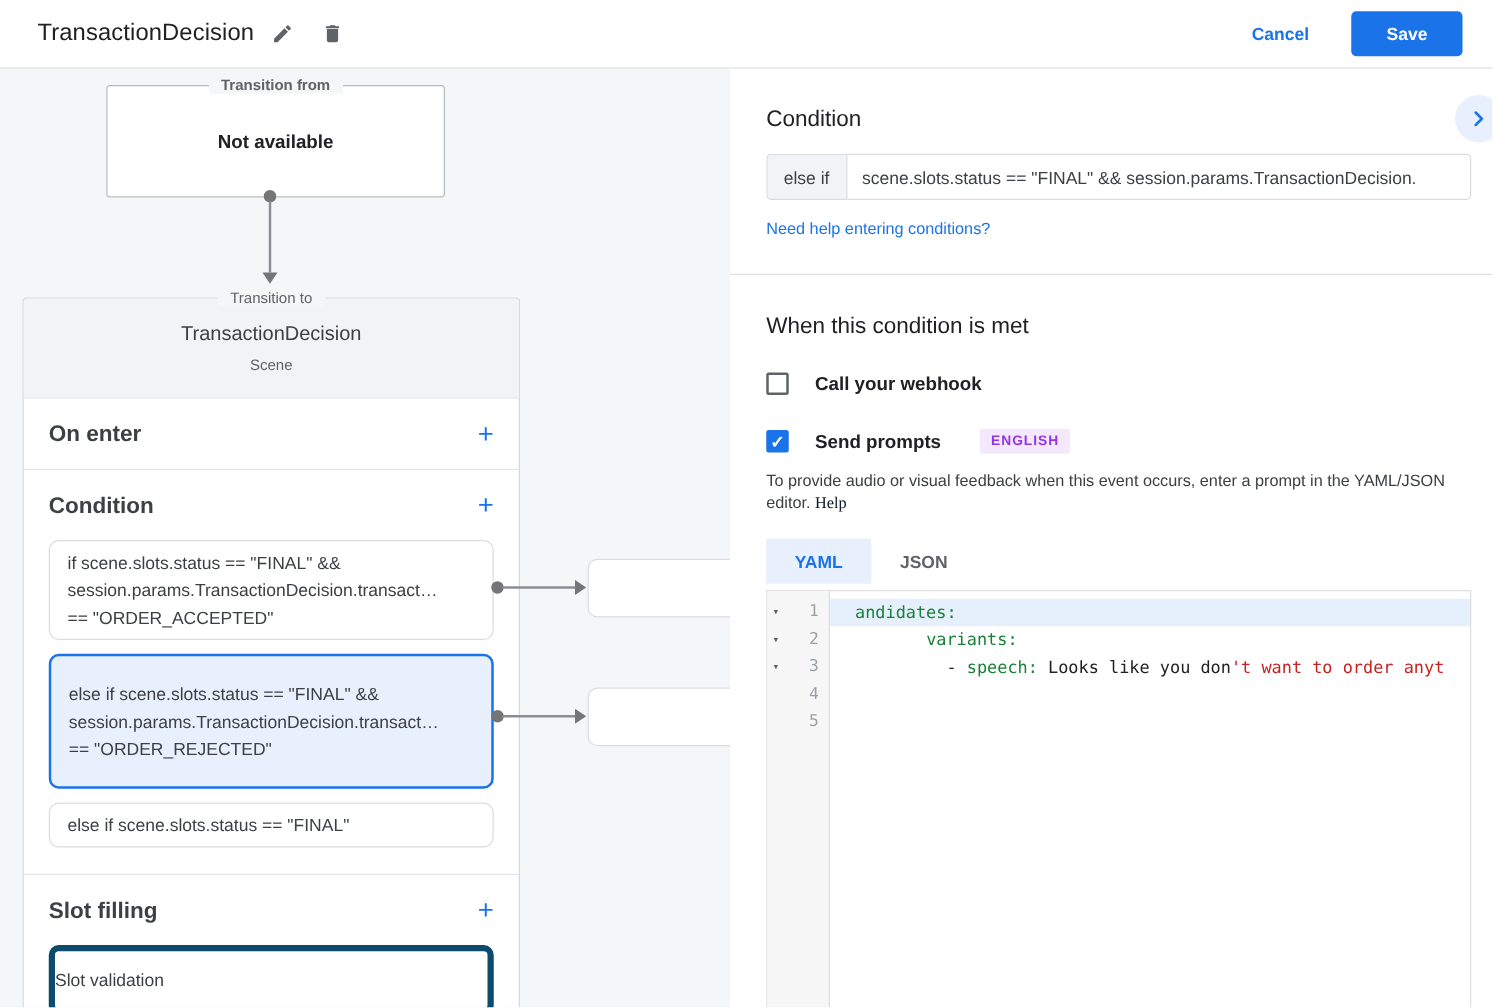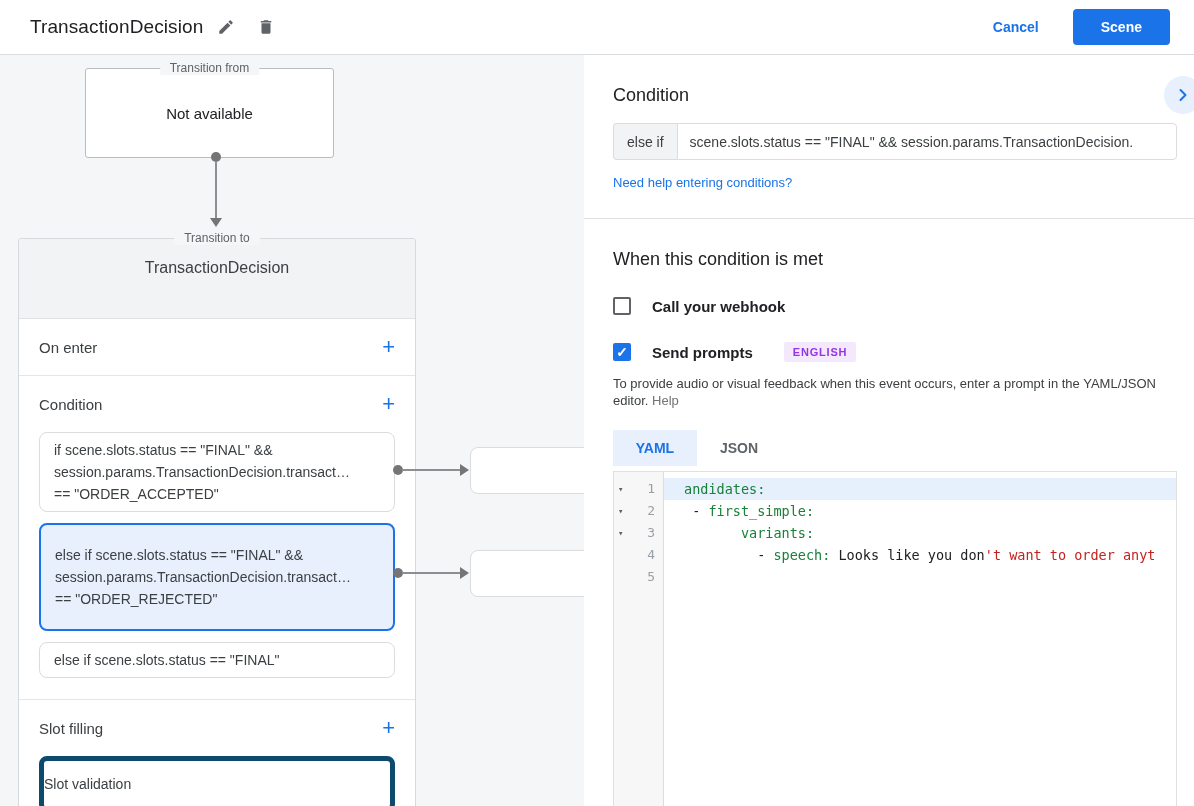--- a/index.html
+++ b/index.html
@@ -21,39 +21,39 @@
 
   
   .content { display:flex; height:751px; }
   .canvas { width:584px; flex:none; position:relative; background:#f5f6f8; overflow:hidden; }
   .panel { flex:1; position:relative; background:#fff; padding:0 17px 0 29px; overflow:hidden; }
 
   
   .fieldset-box { position:absolute; background:#fff; border:1px solid #b9bdc2; border-radius:3px; }
   .legend { position:absolute; top:-8px; left:50%; transform:translateX(-50%);
     background:#f5f6f8; padding:0 10px; font-size:12px; color:#5f6368; white-space:nowrap; }
-  .tf-box { left:85px; top:13px; width:249px; height:90px; }
+  .tf-box { left:85px; top:13px; width:271px; height:90px;font-weight:bold; }
   .tf-body { height:100%; display:flex; align-items:center; justify-content:center;
     font-size:15px; color:#202124; }
 
   .v-dot { position:absolute; width:10px; height:10px; border-radius:50%; background:#757575; }
   .v-line { position:absolute; width:2px; background:#8a8f94; }
   .v-arrowhead { position:absolute; width:0; height:0;
     border-left:6px solid transparent; border-right:6px solid transparent; border-top:9px solid #757575; }
 
   .scene-card { position:absolute; left:18px; top:183px; width:398px; height:660px;
     background:#fff; border:1px solid #d7dadd; border-radius:3px; }
   .scene-card .legend { background:#f5f6f8; }
   .scene-header { background:#f1f3f4; height:80px; text-align:center; padding-top:20px;
     border-bottom:1px solid #e0e2e4; border-radius:3px 3px 0 0; }
   .scene-title { font-size:16px; color:#3c4043; }
   .scene-subtitle { font-size:12px; color:#5f6368; margin-top:8px; }
   .section-row { height:56px; display:flex; align-items:center; justify-content:space-between;
     padding:0 20px; }
-  .section-label { font-size:15px; color:#3c4043; }
+  .section-label { font-size:18px; color:#3c4043;font-weight:bold; }
   .plus-btn { color:#1a73e8; font-size:22px; font-weight:400; background:none; border:none;
     cursor:pointer; line-height:1; font-family:inherit; }
   .sep { border:none; border-top:1px solid #e4e6e8; }
 
   .cond-list { padding:0 20px; }
   .cond-card { border:1px solid #dadce0; border-radius:8px; background:#fff; color:#3c4043;
     font-size:14px; line-height:22px; padding:6px 14px; margin-bottom:11px; cursor:pointer; }
   .cond-card.selected { background:#e8f0fe; border:2px solid #1a73e8; padding:19px 14px; }
   .slot-list { padding:0 20px; }
   .slot-card { border:5px solid #0c4a6e; border-radius:8px; background:#fff; color:#3c4043;
@@ -82,21 +82,21 @@
   .when-h { font-size:18px; font-weight:400; color:#202124; margin-top:30px; }
   .check-row { display:flex; align-items:center; margin-top:27px; }
   .checkbox { width:18px; height:18px; border:2px solid #5f6368; border-radius:2px; flex:none;
     background:#fff; cursor:pointer; }
   .checkbox.checked { background:#1a73e8; border-color:#1a73e8; color:#fff; display:flex;
     align-items:center; justify-content:center; font-size:14px; font-weight:bold; }
   .check-label { margin-left:21px; font-size:15px; font-weight:bold; color:#202124; }
   .lang-badge { margin-left:31px; background:#f4e8fd; color:#9334e6; font-size:11px;
     font-weight:bold; letter-spacing:.8px; padding:4px 9px; border-radius:2px; }
   .helper-text { margin-top:13px; font-size:13px; color:#3c4043; line-height:17px; max-width:560px; }
-  .inline-link { color:#737373; text-decoration:none; }
+  .inline-link { color:#0f172a; text-decoration:none;font-family:Liberation Serif, serif; }
 
   .tabs { display:flex; margin-top:21px; }
   .tab { width:84px; height:36px; display:flex; align-items:center; justify-content:center;
     font-size:14px; font-weight:bold; color:#5f6368; cursor:pointer; }
   .tab.active { background:#e8f0fe; color:#1a73e8; }
 
   .editor { display:flex; margin-top:5px; height:345px; border:1px solid #e0e0e0; background:#fff; }
   .gutter { width:50px; flex:none; background:#f7f7f7; border-right:1px solid #ddd; padding-top:6px; }
   .gutter-line { height:22px; position:relative; text-align:right; padding-right:8px;
     font-family:"DejaVu Sans Mono", monospace; font-size:13px; line-height:22px; color:#9aa0a6; }
@@ -124,40 +124,41 @@
   </button>
   <button class="icon-btn">
     <span style="display:flex">
       <svg width="18" height="18" viewBox="0 0 24 24">
           <path d="M6 19c0 1.1.9 2 2 2h8c1.1 0 2-.9 2-2V7H6v12zM19 4h-3.5l-1-1h-5l-1 1H5v2h14V4z"></path>
         </svg>
     </span>
   </button>
   <div class="spacer"></div>
   <button class="cancel-btn">Cancel</button>
-  <button class="save-btn">Scene</button>
+  <button class="save-btn">Save</button>
 </div>
 
 <div class="content">
 
   <div class="canvas">
 
     <div class="fieldset-box tf-box">
       <span class="legend">Transition from</span>
       <div class="tf-body">Not available</div>
     </div>
 
     <div class="v-dot" style="left:211px; top:97px"></div>
     <div class="v-line" style="left:215px; top:106px; height:57px"></div>
     <div class="v-arrowhead" style="left:210px; top:163px"></div>
 
     <div class="scene-card">
       <span class="legend">Transition to</span>
       <div class="scene-header">
         <div class="scene-title">TransactionDecision</div>
+        <div class="scene-subtitle">Scene</div>
       </div>
 
       <div class="section-row">
         <span class="section-label">On enter</span>
         <button class="plus-btn">+</button>
       </div>
       <hr class="sep">
 
       <div class="section-row">
         <span class="section-label">Condition</span>
@@ -244,20 +245,19 @@
     <div class="editor">
       <div class="gutter" id="gutter">
           <div class="gutter-line"><span class="fold">▾</span><span class="lnum">1</span></div>
           <div class="gutter-line"><span class="fold">▾</span><span class="lnum">2</span></div>
           <div class="gutter-line"><span class="fold">▾</span><span class="lnum">3</span></div>
           <div class="gutter-line"><span class="lnum">4</span></div>
           <div class="gutter-line"><span class="lnum">5</span></div>
         </div>
       <div class="code" id="code">
           <div class="code-line hl"><span class="tok-key">andidates:</span></div>
-          <div class="code-line"><span class="tok-plain"> - </span><span class="tok-key">first_simple:</span></div>
           <div class="code-line"><span class="tok-plain">       </span><span class="tok-key">variants:</span></div>
           <div class="code-line"><span class="tok-plain">         - </span><span class="tok-key">speech:</span><span class="tok-plain"> Looks like you don</span><span class="tok-str">'t want to order anyt</span></div>
           <div class="code-line"></div>
         </div>
     </div>
   </div>
 </div>
 
 </body></html>

